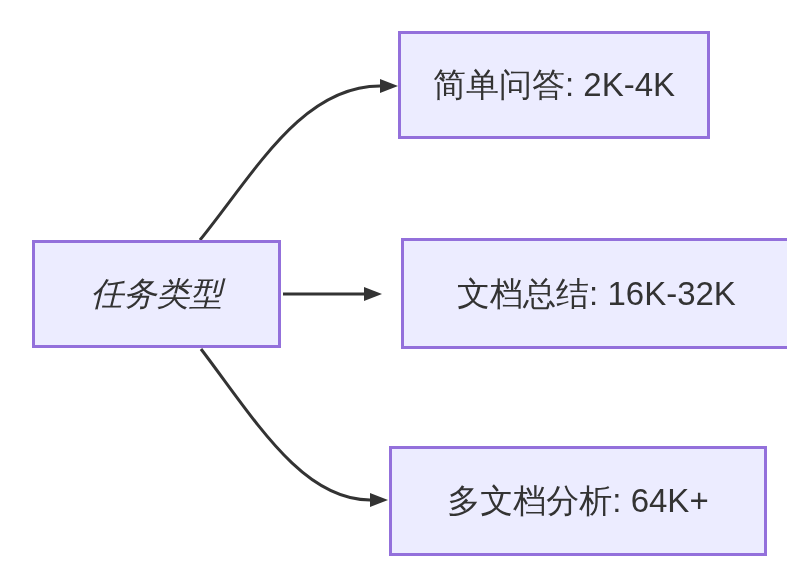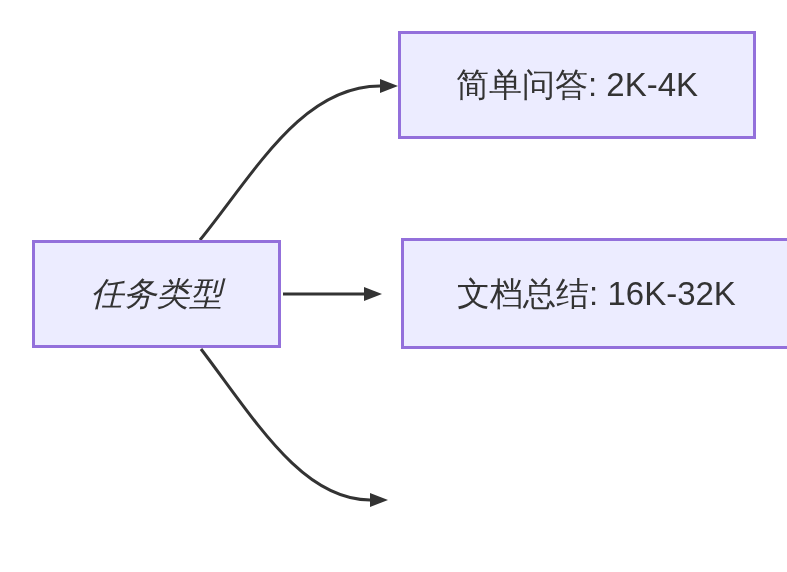--- a/index.html
+++ b/index.html
@@ -40,21 +40,21 @@
     justify-content: center;
     background: var(--node-fill);
     border: 3px solid var(--node-border);
     color: var(--text);
     font-size: 33px;
     line-height: 1.2;
     text-align: center;
     white-space: nowrap;
   }
   .node-root   { left: 32px;  top: 240px; width: 249px; height: 108px; font-style: italic; }
-  .node-qa     { left: 398px; top: 31px;  width: 358px; height: 108px; }
+  .node-qa     { left: 398px; top: 31px;  width: 312px; height: 108px; }
   .node-doc    { left: 401px; top: 238px; width: 391px; height: 111px; }
   .node-multi  { left: 389px; top: 446px; width: 378px; height: 110px; }
 </style>
 </head>
 <body>
 
 <div class="canvas">
 
   <svg class="edges" width="787" height="572" viewBox="0 0 787 572" xmlns="http://www.w3.org/2000/svg">
     <defs>
@@ -72,14 +72,17 @@
   </div>
 
   <div class="node node-qa">
     <span>简单问答: 2K-4K</span>
   </div>
 
   <div class="node node-doc">
     <span>文档总结: 16K-32K</span>
   </div>
 
+  <div class="node node-multi">
+    <span>多文档分析: 64K+</span>
+  </div>
 
 </div>
 
 </body></html>

